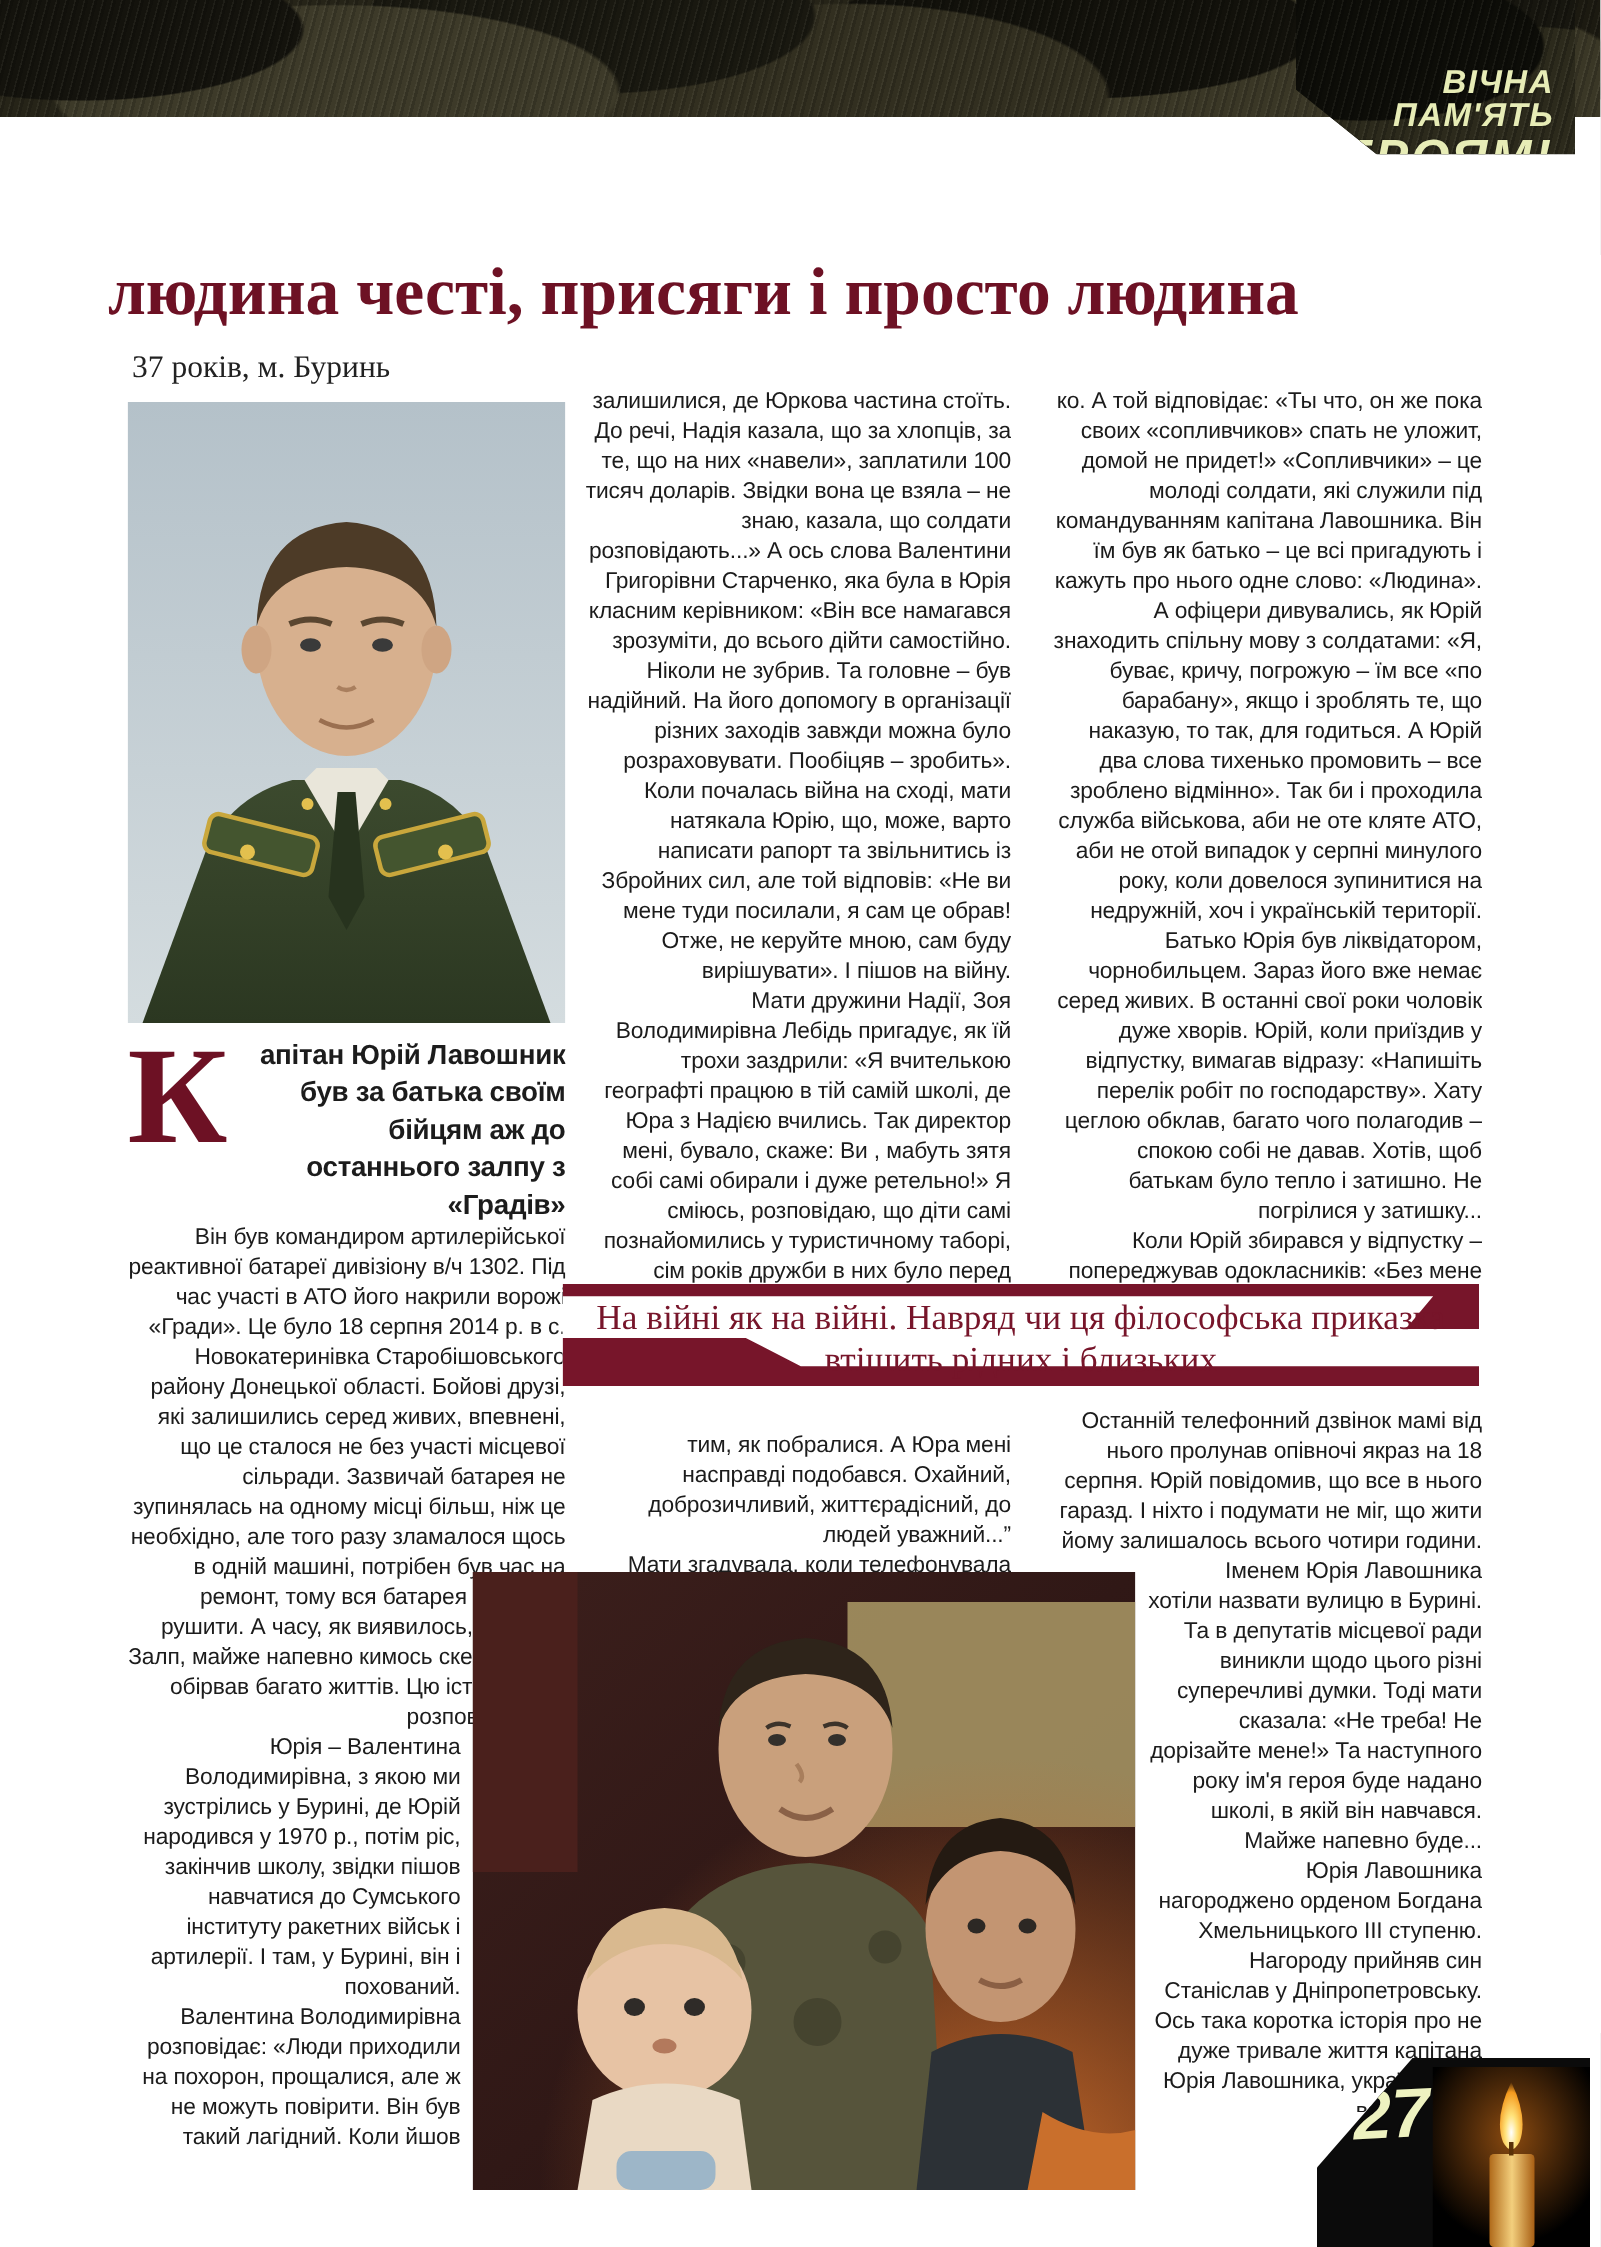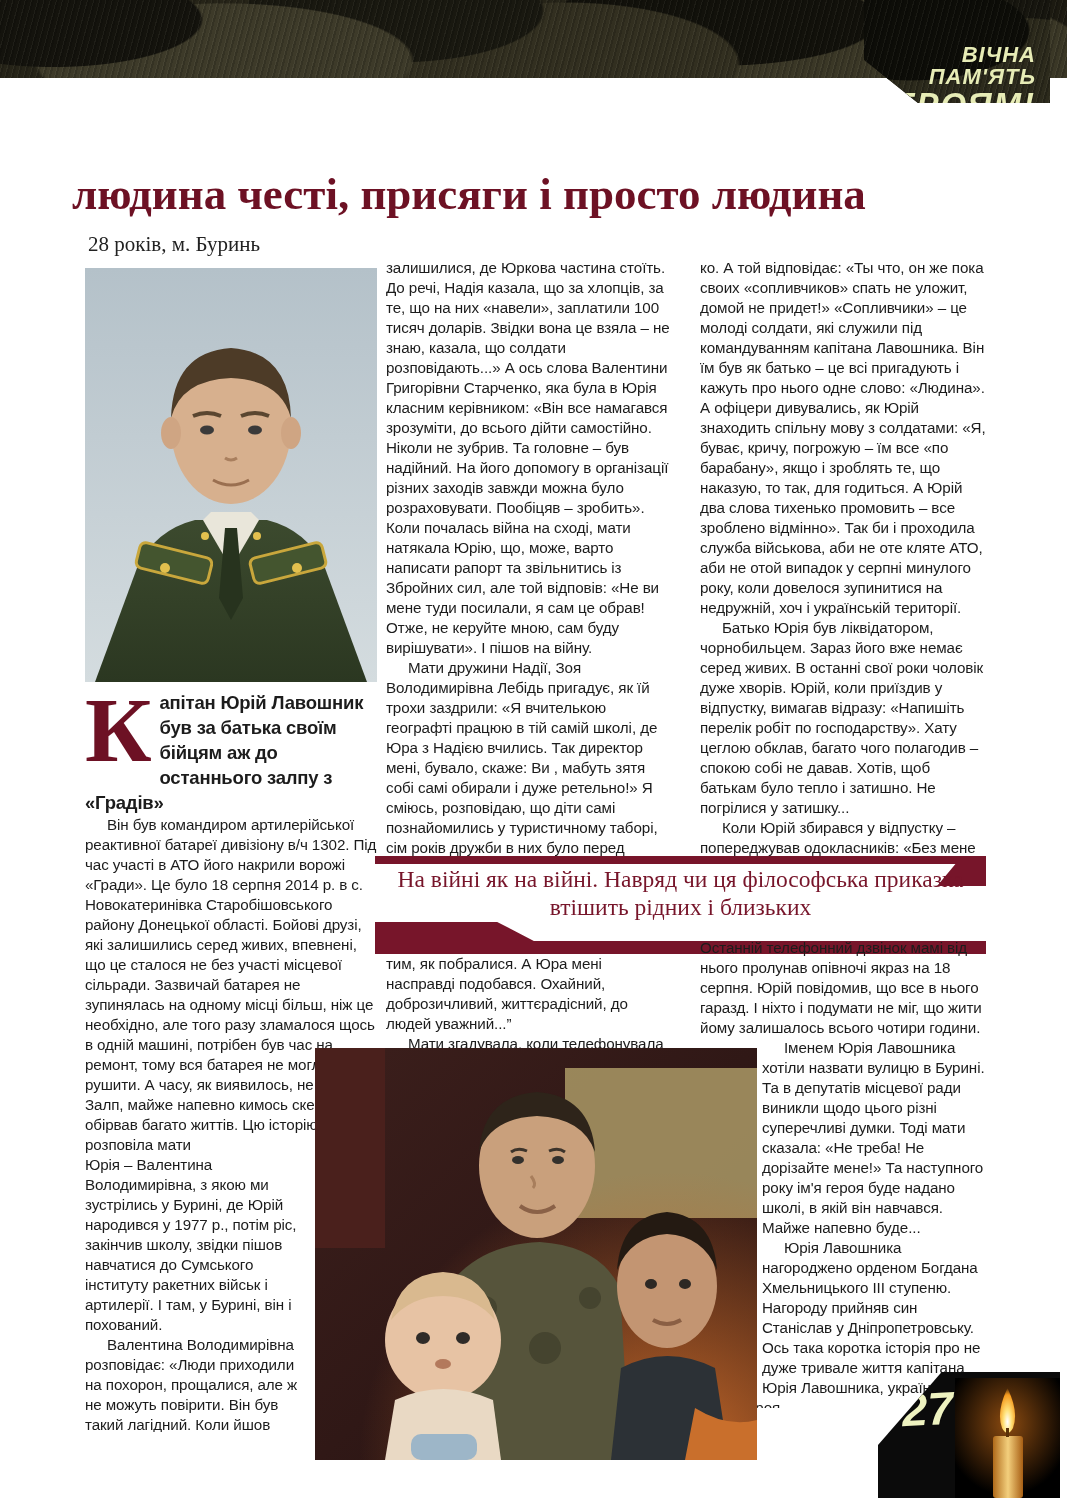--- a/index.html
+++ b/index.html
@@ -33,34 +33,34 @@
   
   .title{position:absolute;left:88px;top:92px;font-family:"Liberation Serif",serif;
     font-weight:bold;font-size:58px;color:#6d1124;letter-spacing:0.5px;}
   .subtitle{position:absolute;left:72px;top:168px;font-family:"Liberation Serif",serif;
     font-weight:bold;font-size:45px;color:#6d1124;}
   .byline{position:absolute;left:88px;top:232px;font-family:"Liberation Serif",serif;
     font-size:21px;color:#222;}
   
   .col{position:absolute;font-size:15.2px;line-height:20px;letter-spacing:-0.1px;
     text-align:left;overflow:hidden;}
-  .col p{margin:0;text-indent:22px;}
+  .col p{margin:0;text-indent:22px;text-align:right;}
   .col p.cont{text-indent:0;}
   #col1{left:85px;top:690px;width:292px;height:742px;}
   #col2{left:386px;top:258px;width:288px;height:600px;}
   #col3{left:700px;top:258px;width:288px;height:600px;}
   #col2b{left:386px;top:938px;width:288px;height:108px;margin-top:16px;}
   #col3b{left:700px;top:938px;width:288px;height:470px;}
   .lead{font-weight:bold;font-size:18.5px;line-height:25px;margin:0 0 4px 0;letter-spacing:-0.2px;}
   .dropcap{float:left;font-family:"Liberation Serif",serif;font-weight:bold;color:#6d1124;
     font-size:92px;line-height:72px;margin:4px 8px 0 0;}
   .spacer-r{float:right;width:70px;height:400px;}
   .spacer-l{float:left;width:62px;height:352px;}
   
-  .quote{position:absolute;left:375px;top:856px;width:611px;height:98px;background:#fff;}
+  .quote{position:absolute;left:375px;top:856px;width:611px;height:68px;background:#fff;}
   .q-top{position:absolute;top:0;left:0;width:100%;height:30px;background:#77152a;
     clip-path:polygon(0 0,100% 0,100% 100%,92% 100%,95% 27%,0 27%);}
   .q-bottom{position:absolute;bottom:0;left:0;width:100%;height:32px;background:#77152a;
     clip-path:polygon(0 0,20% 0,26% 59%,100% 59%,100% 100%,0 100%);}
   .q-text{position:absolute;left:0;right:0;top:9px;text-align:center;color:#77152a;
     font-family:"Liberation Serif",serif;font-size:23.5px;line-height:28px;}
   
   .photo{position:absolute;overflow:hidden;}
   #portrait{left:85px;top:268px;width:292px;height:414px;}
   #family{left:315px;top:1048px;width:442px;height:412px;}
@@ -79,21 +79,21 @@
   <div class="camo camo-strip"></div>
 
   <div class="badge">
     <div class="badge-text">
       <div class="badge-l1">ВІЧНА ПАМ'ЯТЬ</div>
       <div class="badge-l2">ГЕРОЯМ!</div>
     </div>
   </div>
 
   <div class="subtitle">людина честі, присяги і просто людина</div>
-  <div class="byline">28 років, м. Буринь</div>
+  <div class="byline">37 років, м. Буринь</div>
 
   <div class="photo" id="portrait">
     <svg width="292" height="414" viewBox="0 0 292 414">
       <defs>
         <linearGradient id="pbg" x1="0" y1="0" x2="0" y2="1">
           <stop offset="0" stop-color="#b4c1c9"></stop>
             <stop offset="1" stop-color="#d4dcdf"></stop>
         </linearGradient>
         <linearGradient id="uni" x1="0" y1="0" x2="0" y2="1">
           <stop offset="0" stop-color="#3c4a2e"></stop>
@@ -120,21 +120,21 @@
       <circle cx="212" cy="300" r="5" fill="#e3c04e"></circle>
       <circle cx="120" cy="268" r="4" fill="#e3c04e"></circle>
       <circle cx="172" cy="268" r="4" fill="#e3c04e"></circle>
     </svg>
   </div>
 
   <div class="col" id="col1">
     <p class="lead cont"><span class="dropcap">К</span><span>апітан Юрій Лавошник був за батька своїм бійцям аж до останнього залпу з «Градів»</span></p>
     <p>Він був командиром артилерійської реактивної батареї дивізіону в/ч 1302. Під час участі в АТО його накрили ворожі «Гради». Це було 18 серпня 2014 р. в с. Новокатеринівка Старобішовського району Донецької області. Бойові друзі, які залишились серед живих, впевнені, що це сталося не без участі місцевої сільради. Зазвичай батарея не зупинялась на одному місці більш, ніж це необхідно, але того разу зламалося щось в одній машині, потрібен був час на ремонт, тому вся батарея не могла рушити. А часу, як виявилось, не було. Залп, майже напевно кимось скерований, обірвав багато життів. Цю історію нам розповіла мати</p>
     <div class="spacer-r"></div>
-    <p class="cont">Юрія – Валентина Володимирівна, з якою ми зустрілись у Бурині, де Юрій народився у 1977 р., потім ріс, закінчив школу, звідки пішов навчатися до Сумського інституту ракетних військ і артилерії. І там, у Бурині, він і похований.</p>
+    <p class="cont">Юрія – Валентина Володимирівна, з якою ми зустрілись у Бурині, де Юрій народився у 1970 р., потім ріс, закінчив школу, звідки пішов навчатися до Сумського інституту ракетних військ і артилерії. І там, у Бурині, він і похований.</p>
     <p>Валентина Володимирівна розповідає: «Люди приходили на похорон, прощалися, але ж не можуть повірити. Він був такий лагідний. Коли йшов вулицею, – до всіх посміхався...» Мати не плаче, тримається, але сльози можна відчути у кожному слові. Валентина Володимирівна веде розповідь далі: «Залишилася дружина Надія і двоє діточок – Станіслав і Ніка. Вони в Дніпропетровській області</p>
   </div>
 
   <div class="col" id="col2">
     <p class="cont">залишилися, де Юркова частина стоїть. До речі, Надія казала, що за хлопців, за те, що на них «навели», заплатили 100 тисяч доларів. Звідки вона це взяла – не знаю, казала, що солдати розповідають...» А ось слова Валентини Григорівни Старченко, яка була в Юрія класним керівником: «Він все намагався зрозуміти, до всього дійти самостійно. Ніколи не зубрив. Та головне – був надійний. На його допомогу в організації різних заходів завжди можна було розраховувати. Пообіцяв – зробить». Коли почалась війна на сході, мати натякала Юрію, що, може, варто написати рапорт та звільнитись із Збройних сил, але той відповів: «Не ви мене туди посилали, я сам це обрав! Отже, не керуйте мною, сам буду вирішувати». І пішов на війну.</p>
     <p>Мати дружини Надії, Зоя Володимирівна Лебідь пригадує, як їй трохи заздрили: «Я вчителькою географті працюю в тій самій школі, де Юра з Надією вчились. Так директор мені, бувало, скаже: Ви , мабуть зятя собі самі обирали і дуже ретельно!»  Я сміюсь, розповідаю, що діти самі познайомились у туристичному таборі, сім років дружби в них було перед</p>
   </div>
 
   <div class="col" id="col3">
     <p class="cont">ко. А той відповідає: «Ты что, он же пока своих «сопливчиков» спать не уложит, домой не придет!» «Сопливчики» – це молоді солдати, які служили під командуванням капітана Лавошника. Він їм був як батько – це всі пригадують і кажуть про нього одне слово: «Людина». А офіцери дивувались, як Юрій знаходить спільну мову з солдатами: «Я, буває, кричу, погрожую – їм все «по барабану», якщо і зроблять те, що наказую, то так, для годиться. А Юрій два слова тихенько промовить – все зроблено відмінно». Так би і проходила служба військова, аби не оте кляте АТО, аби не отой випадок у серпні минулого року, коли довелося зупинитися на недружній, хоч і українській території.</p>

